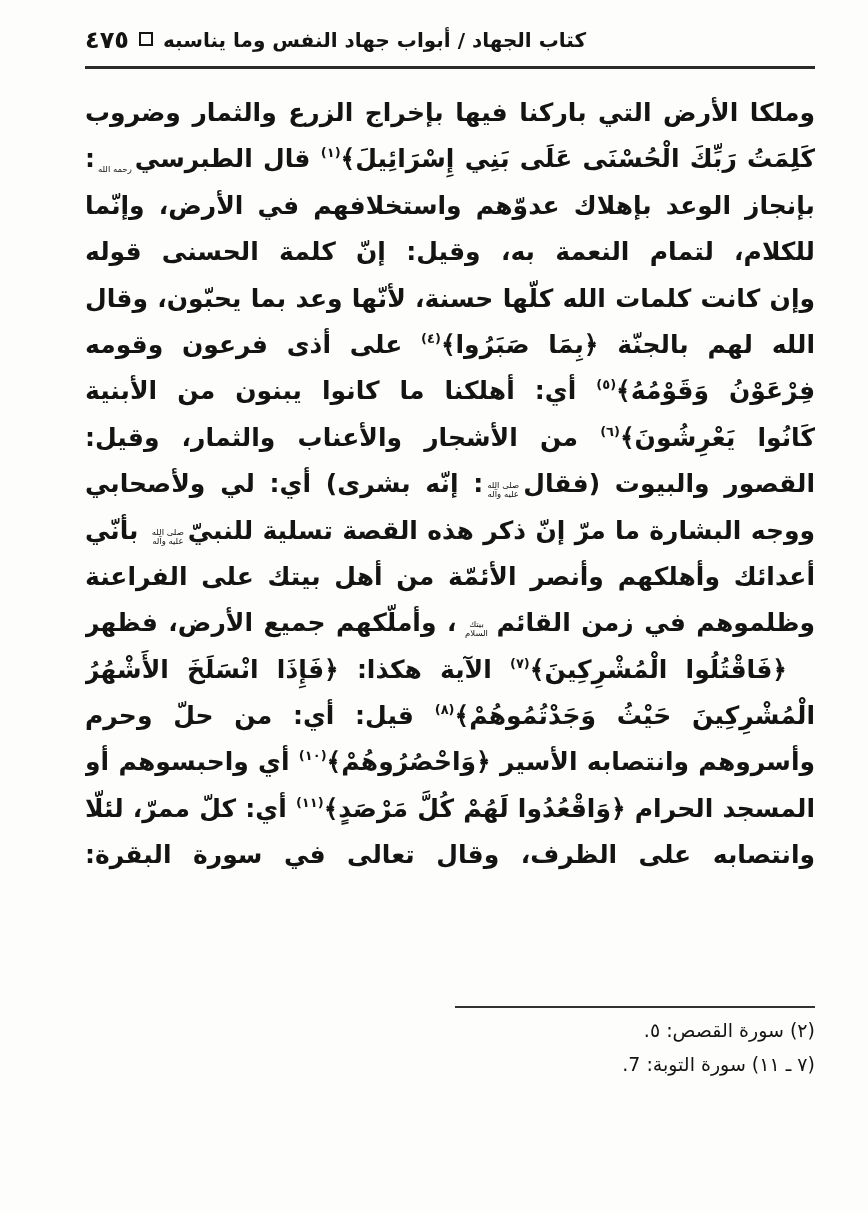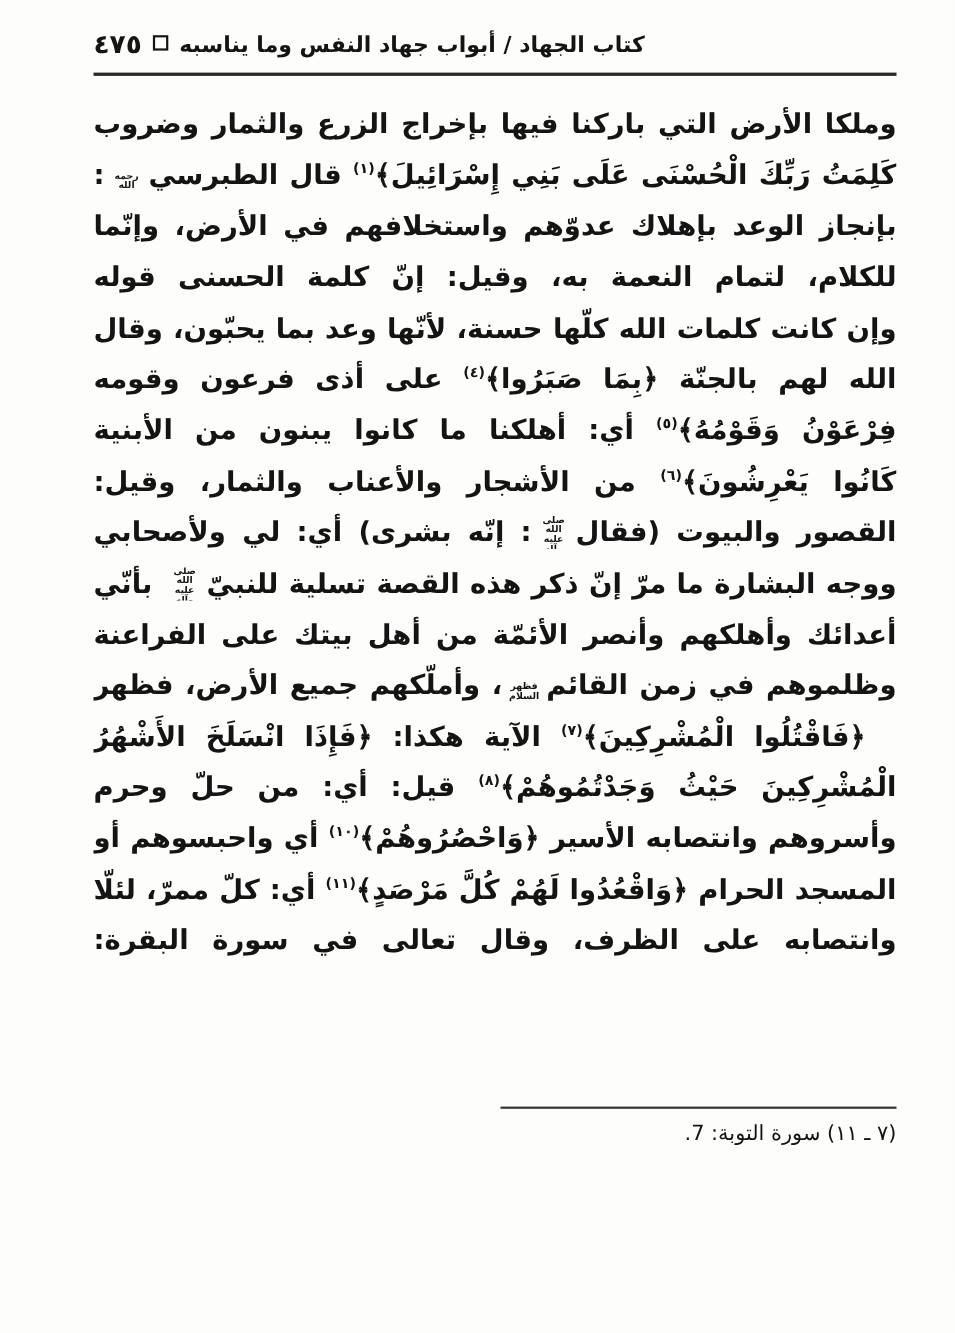--- a/index.html
+++ b/index.html
@@ -41,21 +41,21 @@
     text-align:justify;text-align-last:justify;
   }
   .line.p-end{text-align-last:right;}
   .line.p-start{padding-right:28px;}
   .fnref{
     font-size:13px;font-weight:bold;
     vertical-align:10px;line-height:0;
   }
   .honorific{
     display:inline-block;max-width:34px;
-    font-size:8.5px;font-weight:bold;line-height:1.05;
+    font-size:8.5px;font-weight:normal;line-height:1.05;
     text-align:center;text-align-last:center;
     vertical-align:-7px;margin:0 3px;
     white-space:normal;overflow:hidden;max-height:30px;
   }
   
   .fn-rule{
     position:absolute;top:1006px;left:455px;width:360px;height:2px;
     background:#333;
   }
   .footnotes{
@@ -81,27 +81,28 @@
     <div class="line"><span class="t">كَلِمَتُ رَبِّكَ الْحُسْنَى عَلَى بَنِي إِسْرَائِيلَ﴾</span><span class="fnref">(١)</span><span class="t"> قال الطبرسي</span><span class="honorific">رحمه الله</span><span class="t">: معناه صحّ كلام ربك</span></div>
     <div class="line"><span class="t">بإنجاز الوعد بإهلاك عدوّهم واستخلافهم في الأرض، وإنّما كان الإنجاز تماماً</span></div>
     <div class="line"><span class="t">للكلام، لتمام النعمة به، وقيل: إنّ كلمة الحسنى قوله سبحانه: ﴿وَنُرِيدُ أَنْ نَمُنَّ</span></div>
     <div class="line"><span class="t">وإن كانت كلمات الله كلّها حسنة، لأنّها وعد بما يحبّون، وقال الحسن: أراد وعد</span></div>
     <div class="line"><span class="t">الله لهم بالجنّة ﴿بِمَا صَبَرُوا﴾</span><span class="fnref">(٤)</span><span class="t"> على أذى فرعون وقومه ﴿وَدَمَّرْنَا مَا كَانَ يَصْنَعُ</span></div>
     <div class="line"><span class="t">فِرْعَوْنُ وَقَوْمُهُ﴾</span><span class="fnref">(٥)</span><span class="t"> أي: أهلكنا ما كانوا يبنون من الأبنية والقصور والديار ﴿وَمَا</span></div>
     <div class="line"><span class="t">كَانُوا يَعْرِشُونَ﴾</span><span class="fnref">(٦)</span><span class="t"> من الأشجار والأعناب والثمار، وقيل: يعرشون يسقفون من</span></div>
     <div class="line"><span class="t">القصور والبيوت (فقال</span><span class="honorific">صلى الله عليه وآله</span><span class="t">: إنّه بشرى) أي: لي ولأصحابي (وانتقام) من أعدائي</span></div>
     <div class="line"><span class="t">ووجه البشارة ما مرّ إنّ ذكر هذه القصة تسلية للنبيّ</span><span class="honorific">صلى الله عليه وآله</span><span class="t"> بأنّي أنصرك على</span></div>
     <div class="line"><span class="t">أعدائك وأهلكهم وأنصر الأئمّة من أهل بيتك على الفراعنة الذين غلبوا عليهم</span></div>
-    <div class="line"><span class="t">وظلموهم في زمن القائم</span><span class="honorific">فظهر السلام</span><span class="t">، وأملّكهم جميع الأرض، فظهر الآية لموسى وبني</span></div>
+    <div class="line"><span class="t">وظلموهم في زمن القائم</span><span class="honorific">بيتك السلام</span><span class="t">، وأملّكهم جميع الأرض، فظهر الآية لموسى وبني</span></div>
     <div class="line p-start"><span class="t">﴿فَاقْتُلُوا الْمُشْرِكِينَ﴾</span><span class="fnref">(٧)</span><span class="t"> الآية هكذا: ﴿فَإِذَا انْسَلَخَ الأَشْهُرُ الْحُرُمُ فَاقْتُلُوا</span></div>
     <div class="line"><span class="t">الْمُشْرِكِينَ حَيْثُ وَجَدْتُمُوهُمْ﴾</span><span class="fnref">(٨)</span><span class="t"> قيل: أي: من حلّ وحرم ﴿وَخُذُوهُمْ﴾</span></div>
     <div class="line"><span class="t">وأسروهم وانتصابه الأسير ﴿وَاحْصُرُوهُمْ﴾</span><span class="fnref">(١٠)</span><span class="t"> أي واحبسوهم أو حيلوا بينهم وبين</span></div>
     <div class="line"><span class="t">المسجد الحرام ﴿وَاقْعُدُوا لَهُمْ كُلَّ مَرْصَدٍ﴾</span><span class="fnref">(١١)</span><span class="t"> أي: كلّ ممرّ، لئلّا ينتشروا في البلاد،</span></div>
     <div class="line"><span class="t">وانتصابه على الظرف، وقال تعالى في سورة البقرة: ﴿وَقَاتِلُوا فِي سَبِيلِ اللهِ الَّذِينَ</span></div>
   </main>
 
   <div class="fn-rule"></div>
 
   <footer class="footnotes">
+    <div class="footnote">(٢) سورة القصص: ٥.</div>
     <div class="footnote">(٧ ـ ١١) سورة التوبة: 7.</div>
   </footer>
 
 </div>
 
 </body></html>

